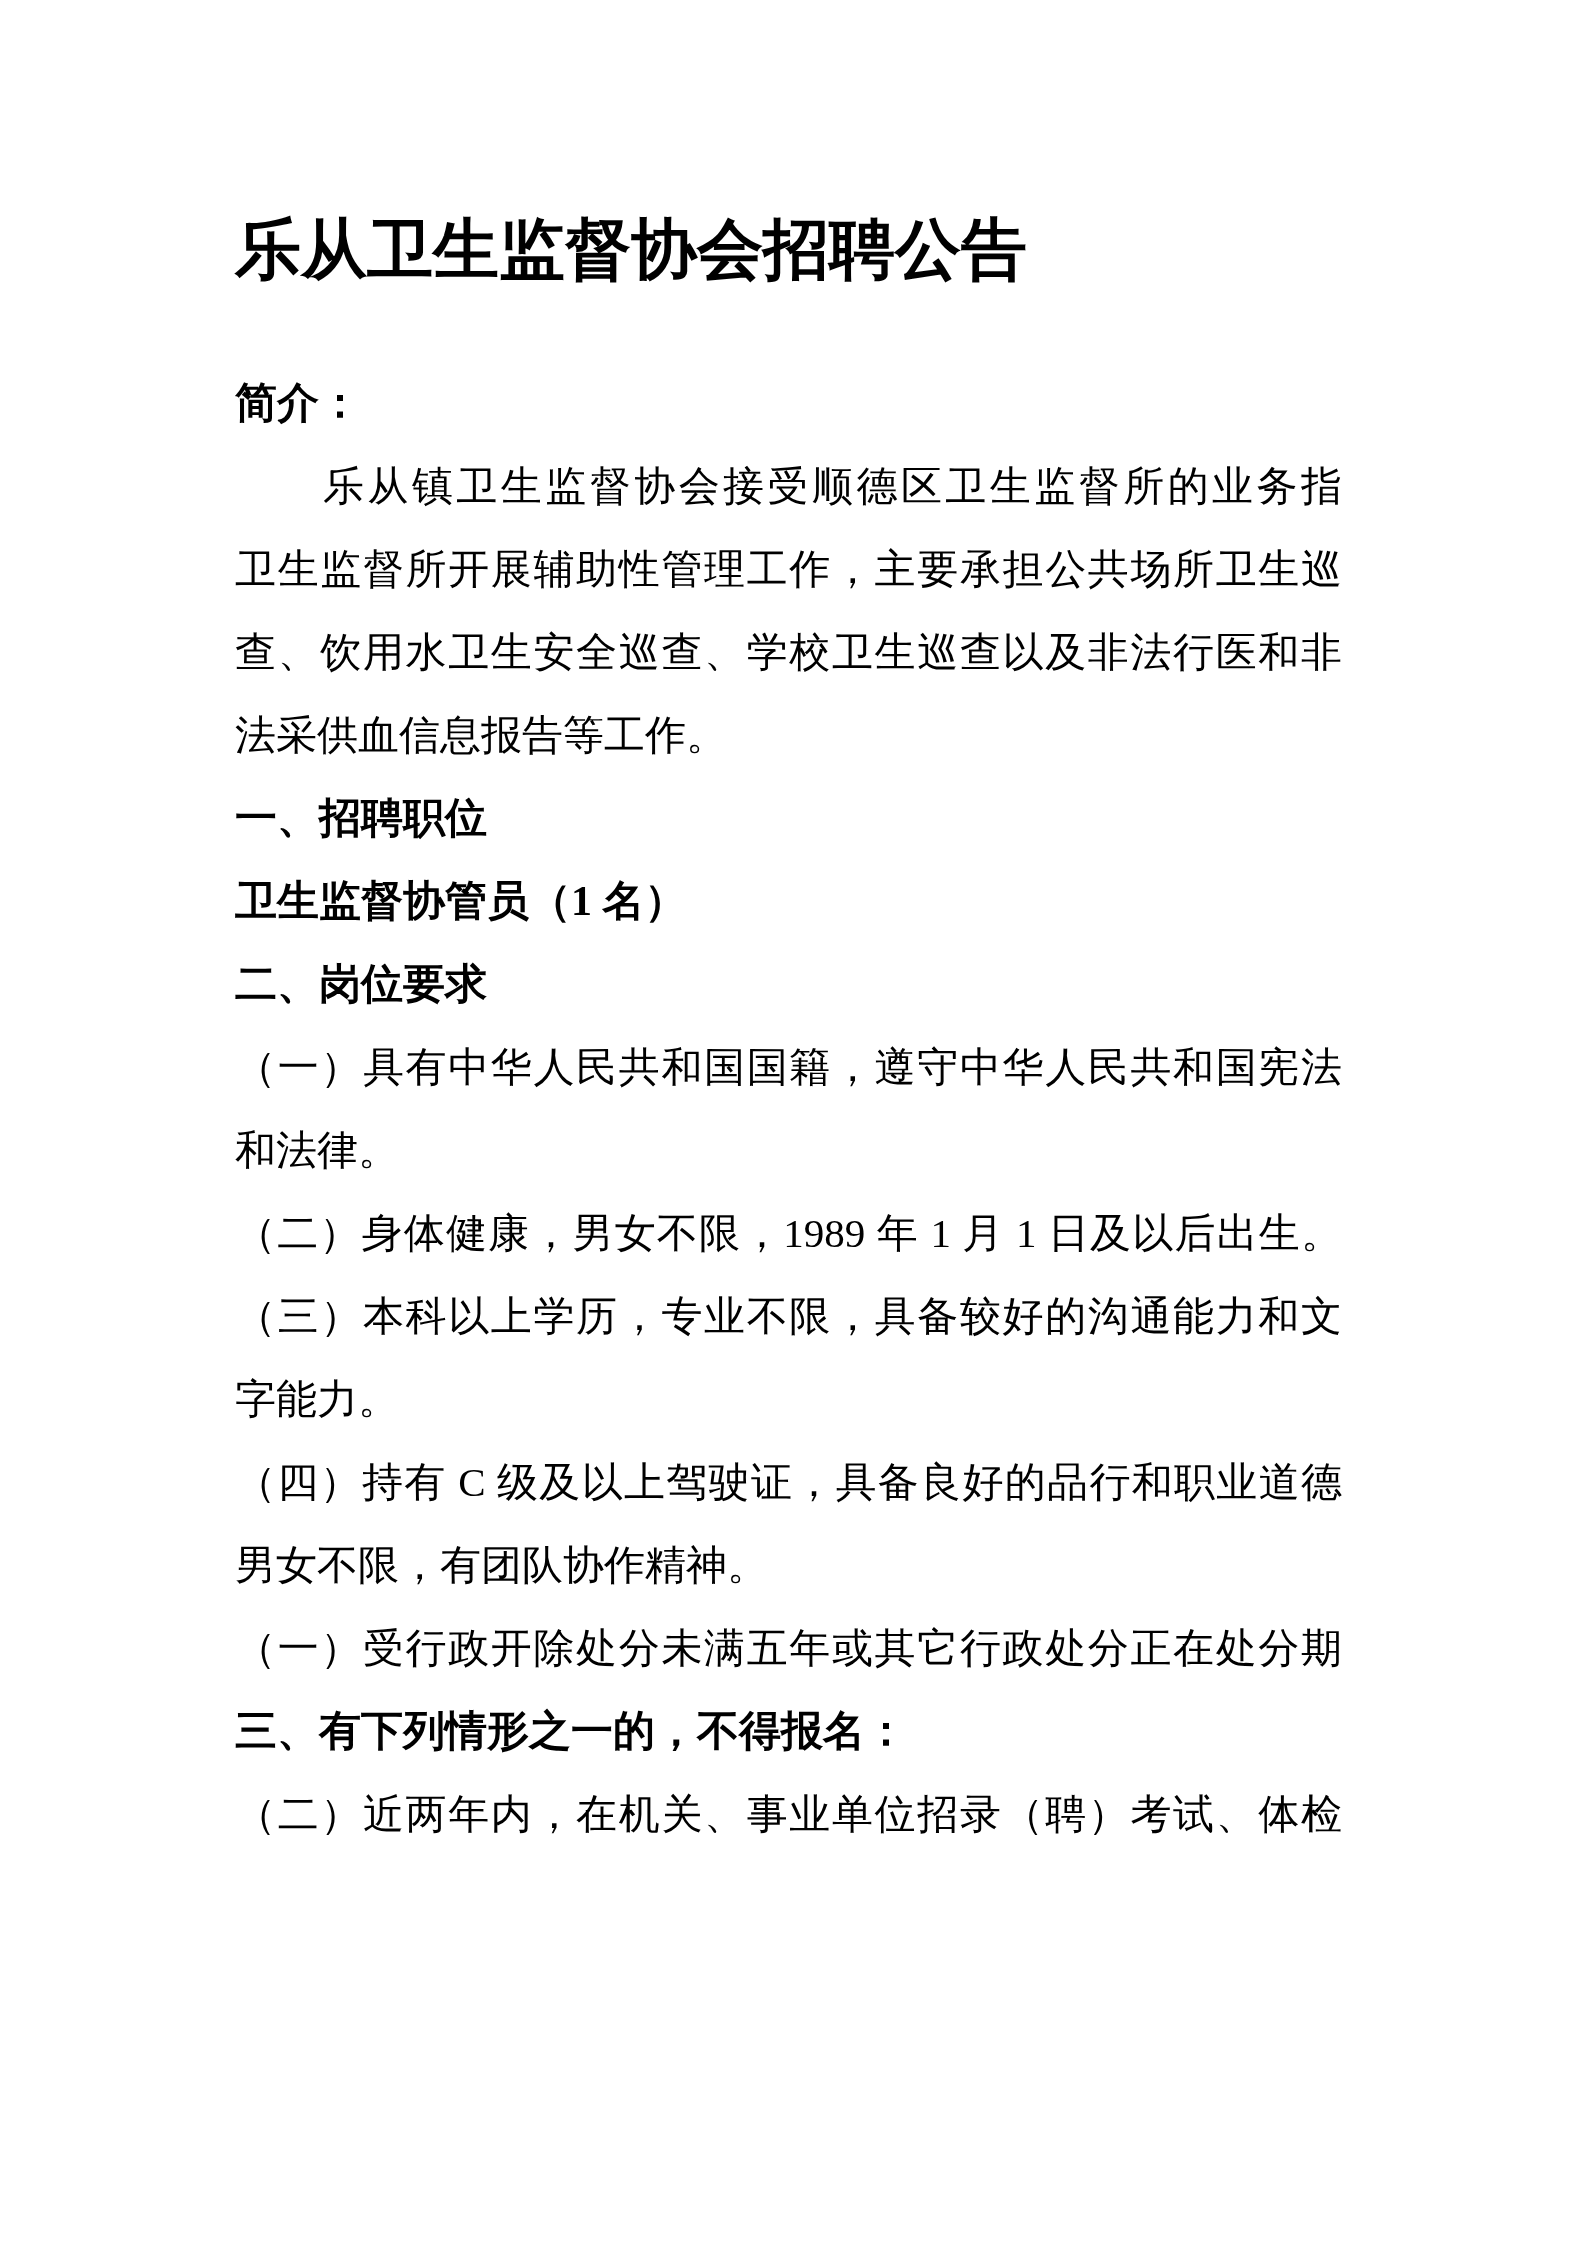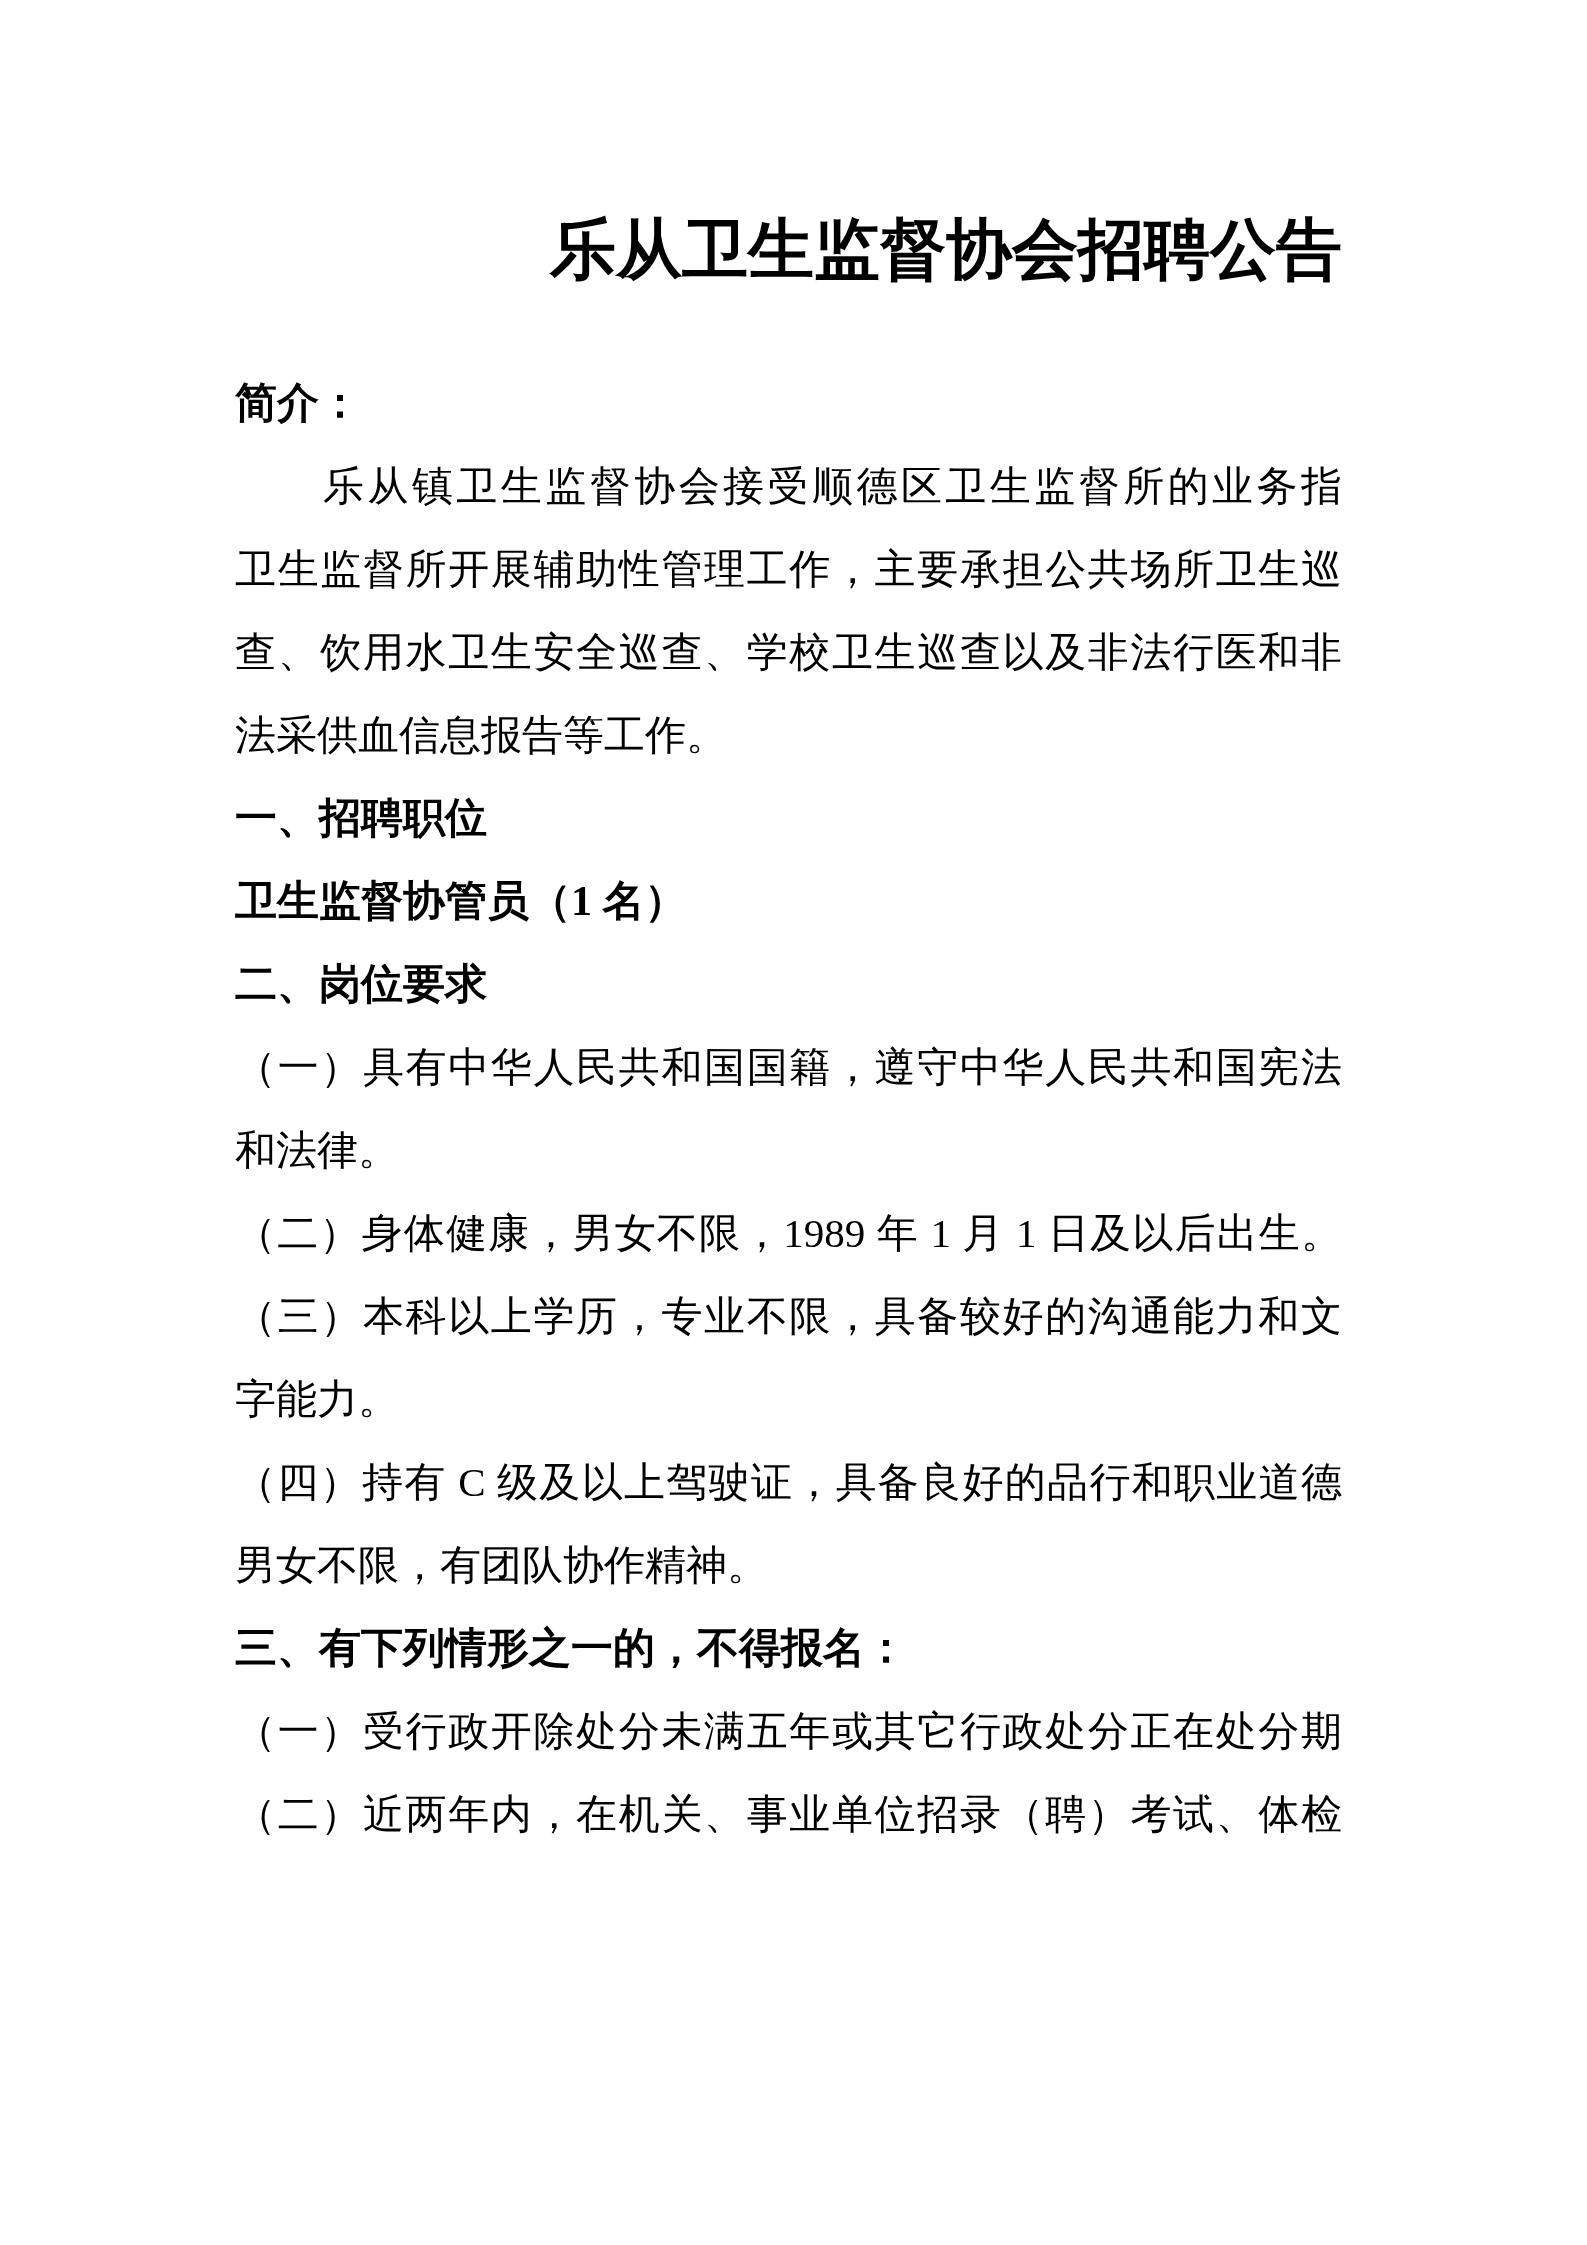--- a/index.html
+++ b/index.html
@@ -12,21 +12,21 @@
     color: #000000;
     overflow: hidden;
     box-sizing: border-box;
     padding: 195px 245px 0 235px;
   }
   .doc-title {
     font-family: "Liberation Serif", "DejaVu Serif", serif;
     font-weight: 700;
     font-size: 66px;
     line-height: 110px;
-    text-align: right;
+    text-align: left;
     white-space: nowrap;
     margin-bottom: 57px;
   }
   .ln {
     font-family: "Liberation Serif", "DejaVu Serif", serif;
     font-size: 41px;
     height: 83px;
     line-height: 83px;
     white-space: normal;
     overflow: hidden;
@@ -63,17 +63,17 @@
 
   <div class="ln head">二、岗位要求</div>
   <div class="ln fill">（一）具有中华人民共和国国籍，遵守中华人民共和国宪法</div>
   <div class="ln">和法律。</div>
   <div class="ln fill">（二）身体健康，男女不限，1989 年 1 月 1 日及以后出生。</div>
   <div class="ln fill">（三）本科以上学历，专业不限，具备较好的沟通能力和文</div>
   <div class="ln">字能力。</div>
   <div class="ln fill">（四）持有 C 级及以上驾驶证，具备良好的品行和职业道德</div>
   <div class="ln">男女不限，有团队协作精神。</div>
 
+  <div class="ln fill">（一）受行政开除处分未满五年或其它行政处分正在处分期</div>
   <div class="ln head">三、有下列情形之一的，不得报名：</div>
-  <div class="ln fill">（一）受行政开除处分未满五年或其它行政处分正在处分期</div>
   <div class="ln fill">（二）近两年内，在机关、事业单位招录（聘）考试、体检</div>
 
 </div>
 
 </body></html>

